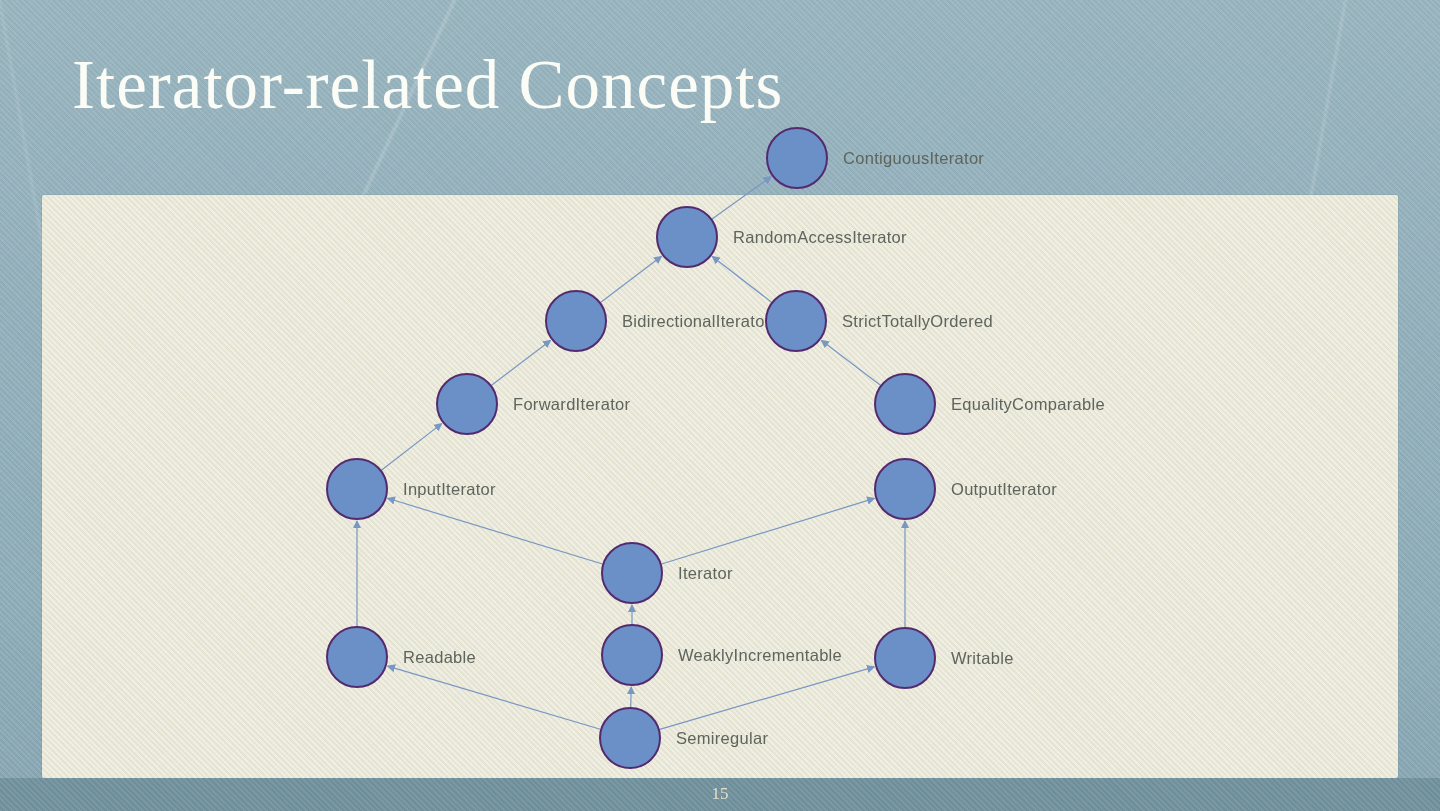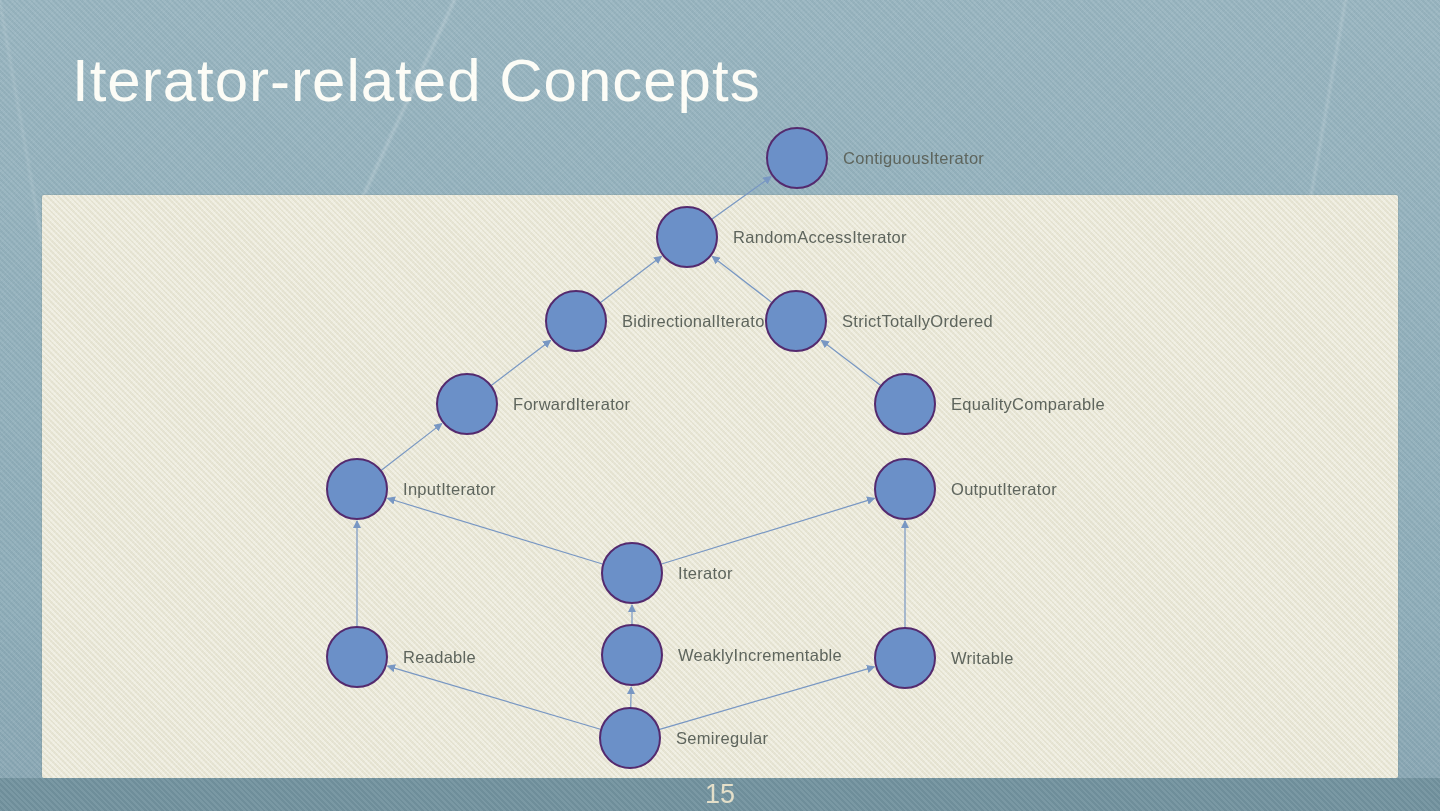--- a/index.html
+++ b/index.html
@@ -29,23 +29,23 @@
     background-image:
       linear-gradient(115deg, transparent 24.8%, rgba(255,255,255,0.18) 25%, transparent 25.2%),
       linear-gradient(100deg, transparent 84.8%, rgba(255,255,255,0.14) 85%, transparent 85.2%),
       linear-gradient(80deg, transparent 8.8%, rgba(255,255,255,0.10) 9%, transparent 9.2%);
   }
   .title {
     position: absolute;
     left: 72px;
     top: 46px;
     margin: 0;
-    font-family: Liberation Sans, sans-serif;
+    font-family: Liberation Serif, serif;
     font-weight: 400;
-    font-size: 60px;
+    font-size: 69px;
     letter-spacing: 1px;
     color: #fcfcf6;
     z-index: 3;
     white-space: nowrap;
   }
   .panel {
     position: absolute;
     left: 42px;
     top: 195px;
     width: 1356px;
@@ -76,22 +76,22 @@
     width: 1440px;
     height: 33px;
     background-color: #73939f;
     background-image:
       repeating-linear-gradient(45deg, rgba(255,255,255,0.05) 0 2px, rgba(0,20,30,0.04) 2px 4px);
     text-align: center;
     z-index: 2;
   }
   .page-num {
     display: inline-block;
-    font-family: Liberation Sans, sans-serif;
-    font-size: 27px;
+    font-family: Liberation Serif, serif;
+    font-size: 17px;
     line-height: 32px;
     color: #e4dfc9;
   }
 </style>
 </head>
 <body>
 
 <div class="slide">
   <h1 class="title">Iterator-related Concepts</h1>
   <div class="panel"></div>

